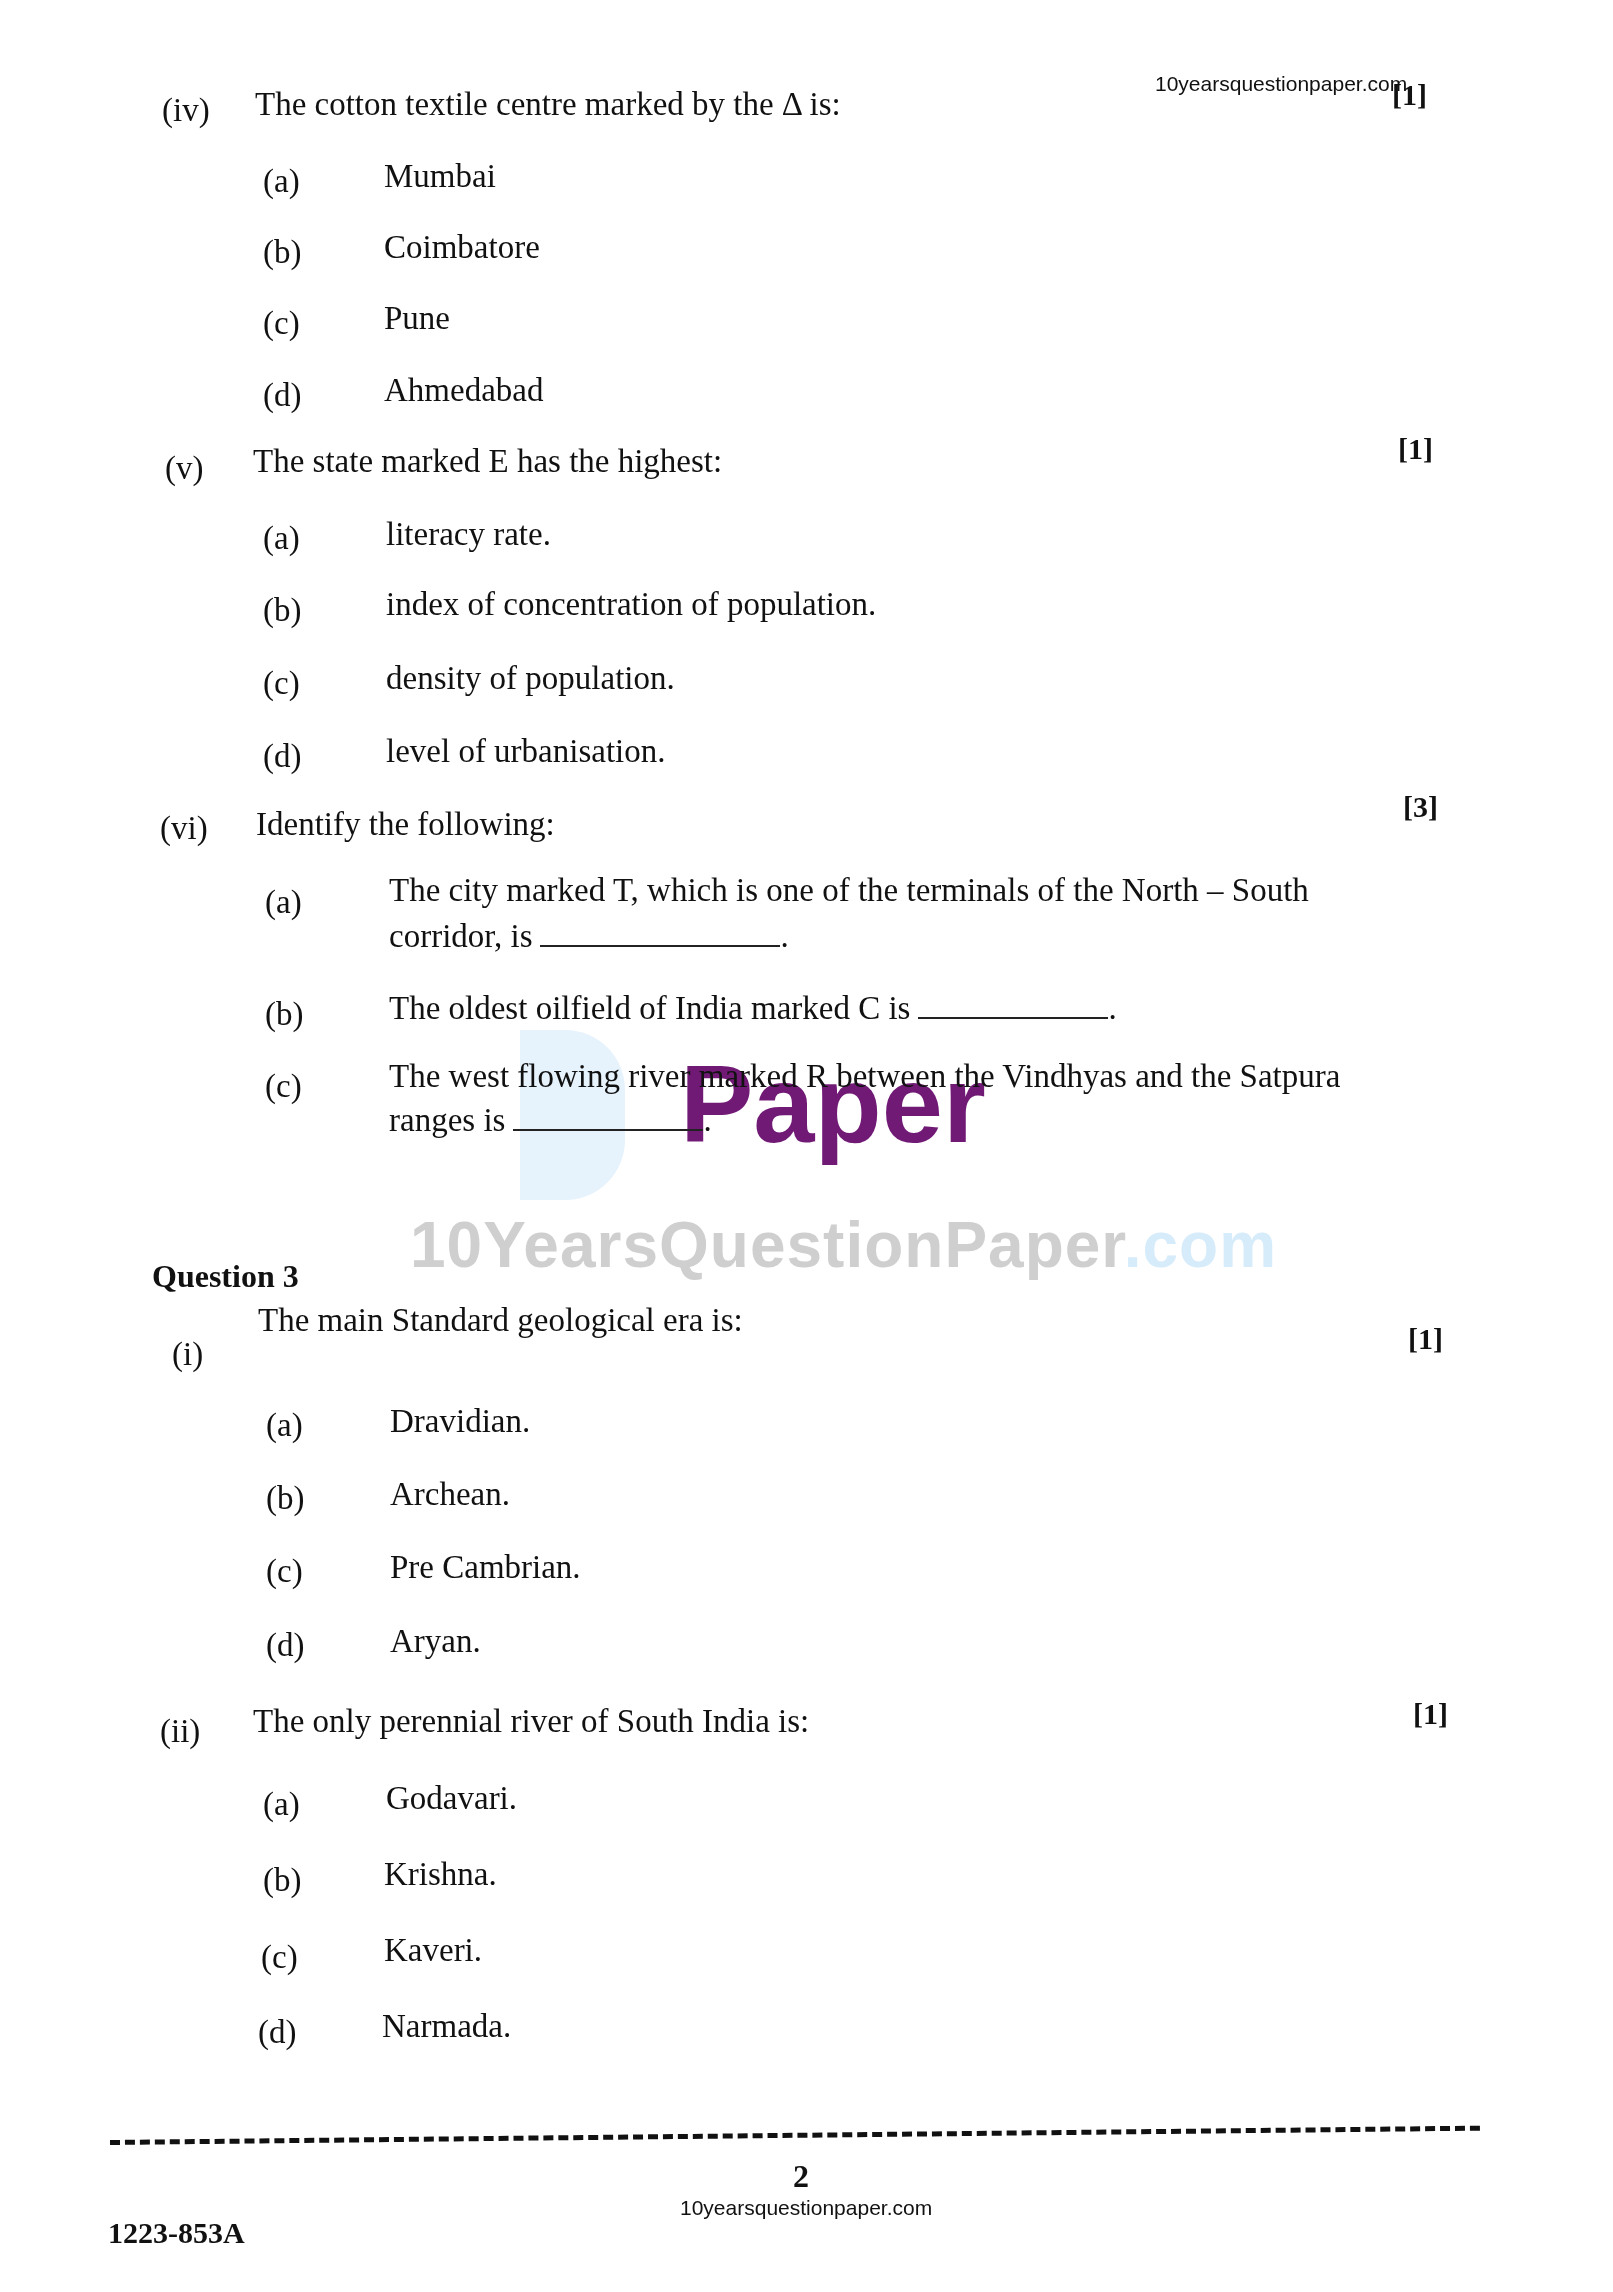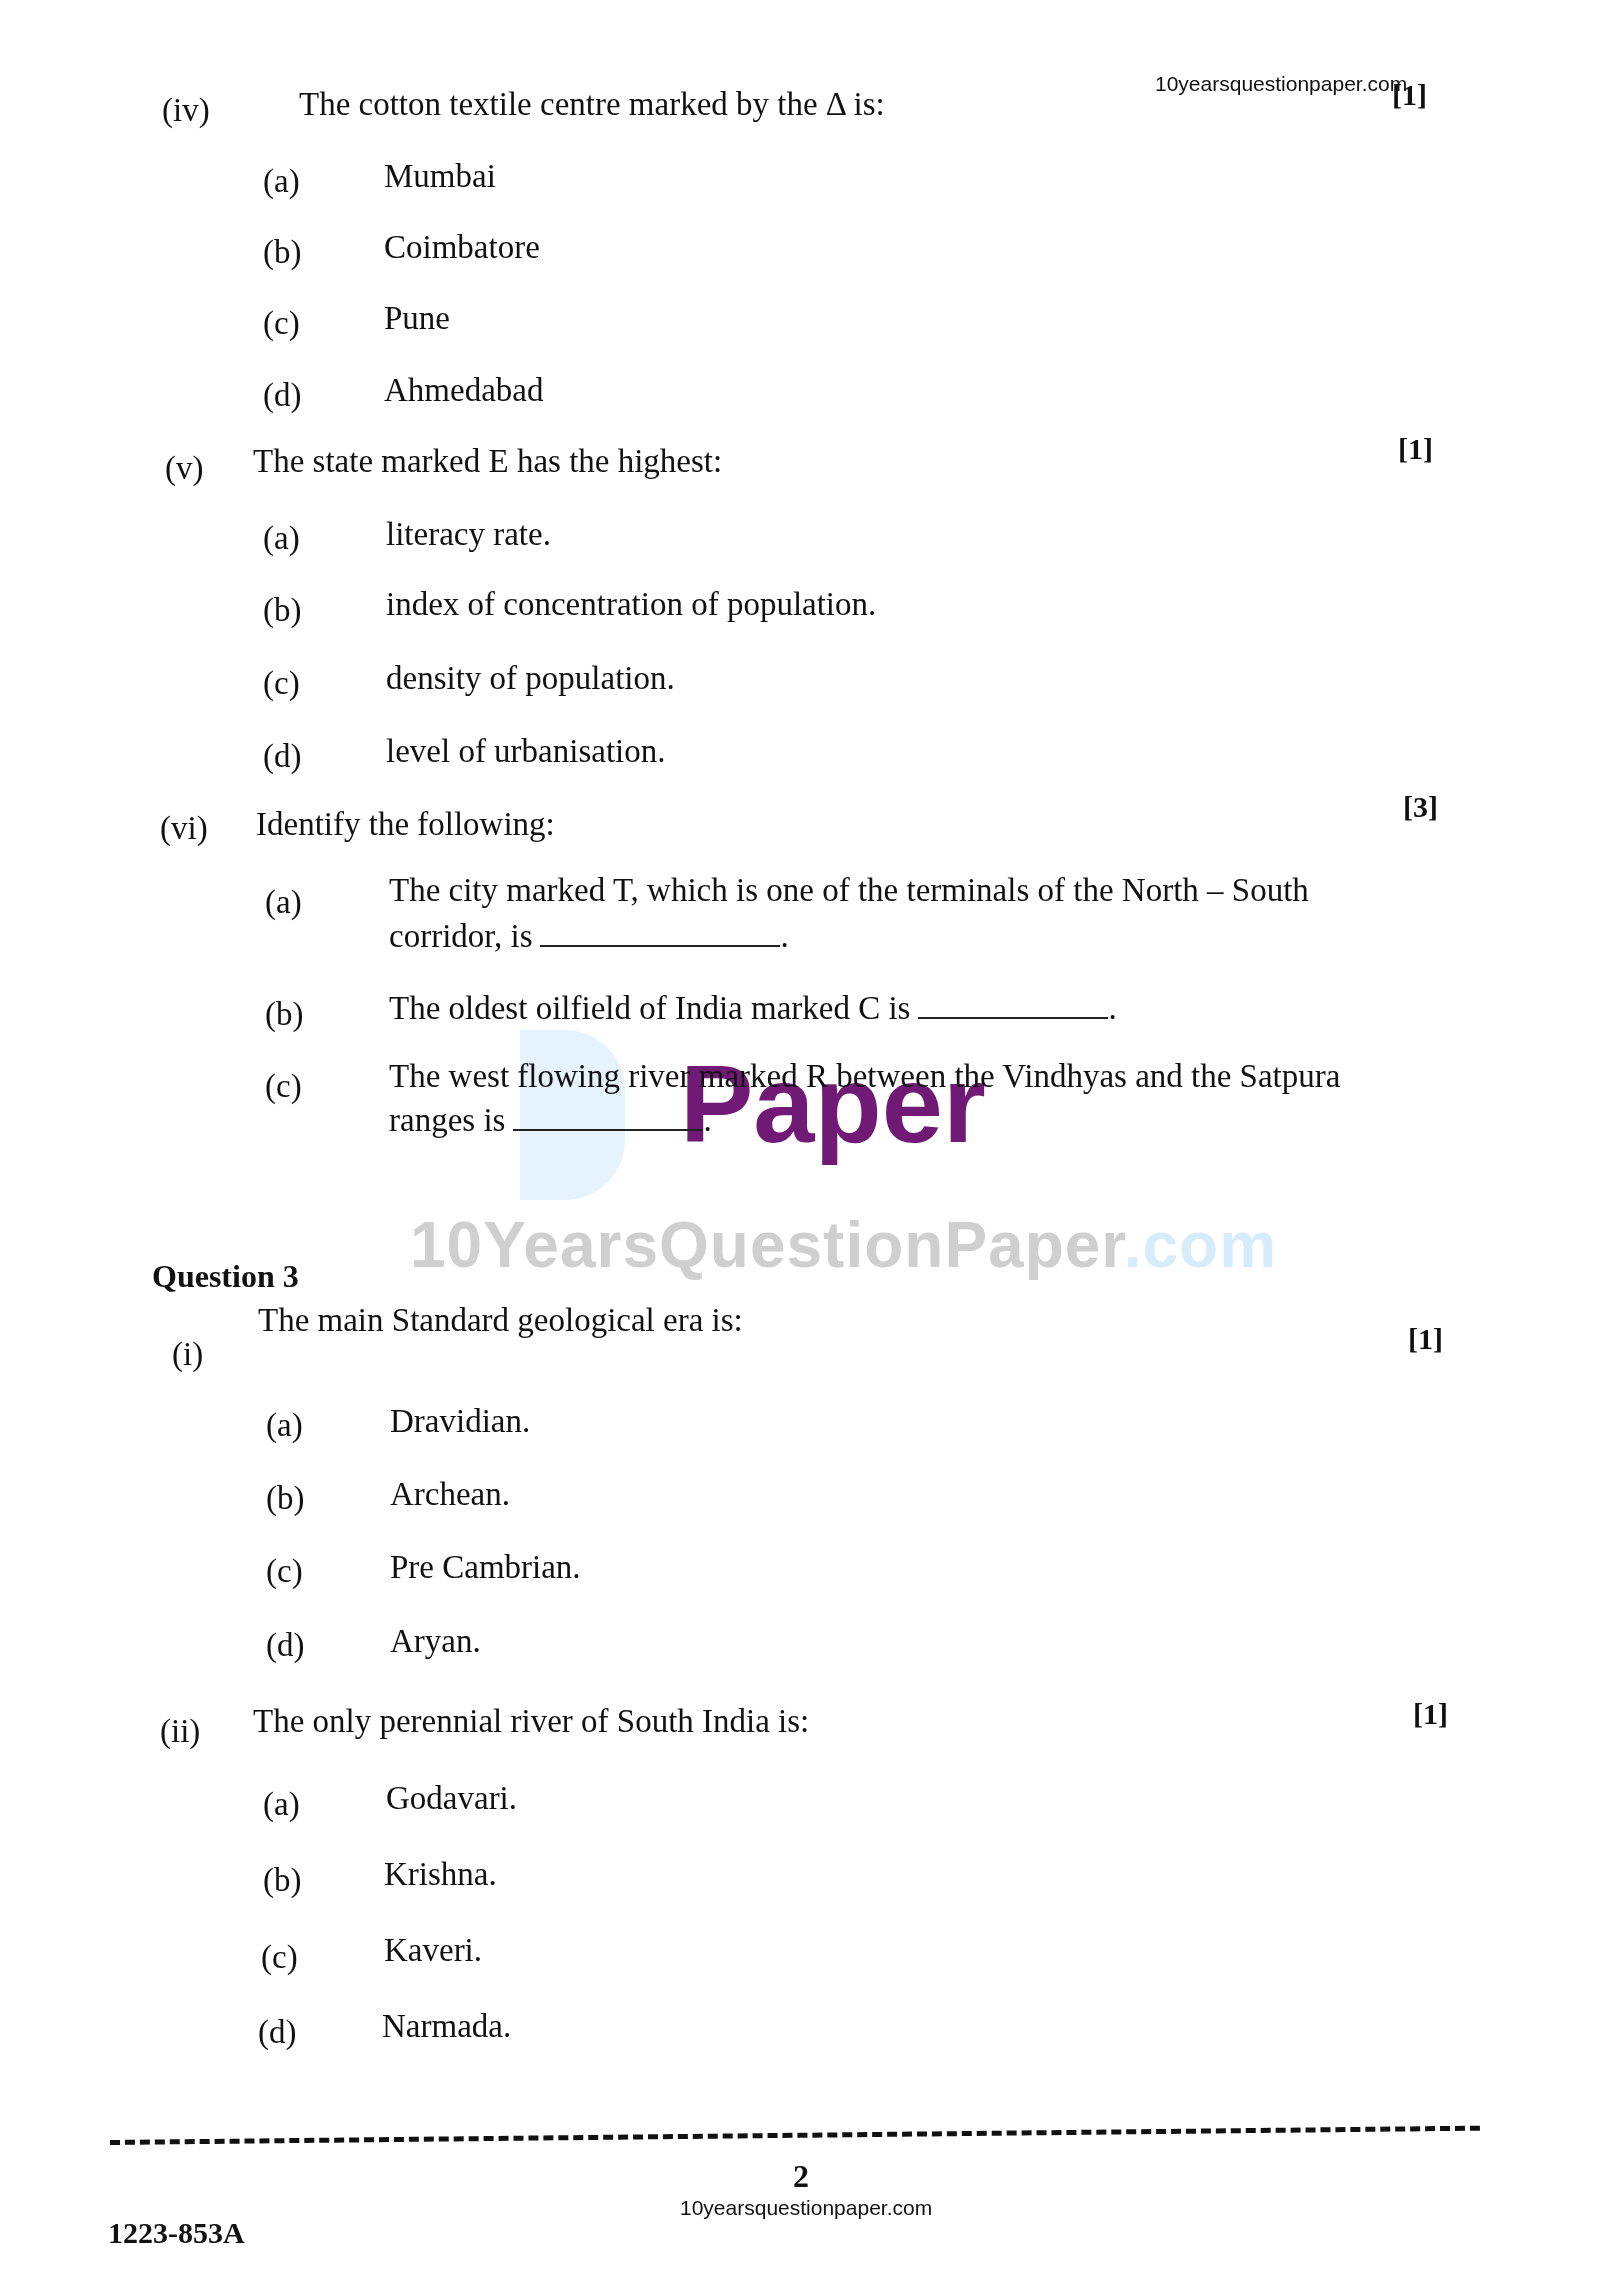--- a/index.html
+++ b/index.html
@@ -29,21 +29,21 @@
 
 <div class="abs wm-logo" style="left:520px; top:1030px;"></div>
 <div class="abs wm-paper" style="left:680px; top:1040px;">Paper</div>
 <div class="abs wm-big" style="left:410px; top:1208px;">
   <span>10YearsQuestionPaper</span><span class="wm-com">.com</span>
 </div>
 
 <div class="abs site-small" style="left:1155px; top:72px;">10yearsquestionpaper.com</div>
 
 <div class="abs qnum" style="left:162px; top:92px;">(iv)</div>
-<div class="abs qtext" style="left:255px; top:86px;margin-left:44px;">The cotton textile centre marked by the Δ is:</div>
+<div class="abs qtext" style="left:255px; top:86px;">The cotton textile centre marked by the Δ is:</div>
 <div class="abs marks" style="left:1392px; top:78px;">[1]</div>
 <div class="abs opt-letter" style="left:263px; top:163px;">(a)</div>
 <div class="abs opt-text" style="left:345px; top:158px;">Mumbai</div>
 <div class="abs opt-letter" style="left:263px; top:234px;">(b)</div>
 <div class="abs opt-text" style="left:345px; top:229px;">Coimbatore</div>
 <div class="abs opt-letter" style="left:263px; top:305px;">(c)</div>
 <div class="abs opt-text" style="left:345px; top:300px;">Pune</div>
 <div class="abs opt-letter" style="left:263px; top:377px;">(d)</div>
 <div class="abs opt-text" style="left:345px; top:372px;">Ahmedabad</div>
 

